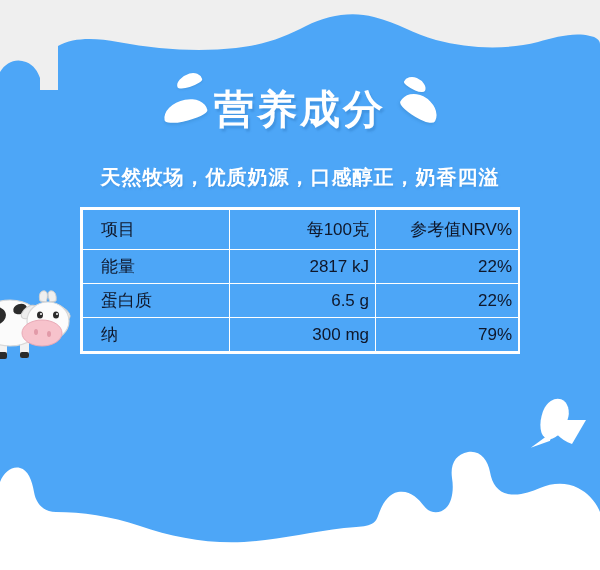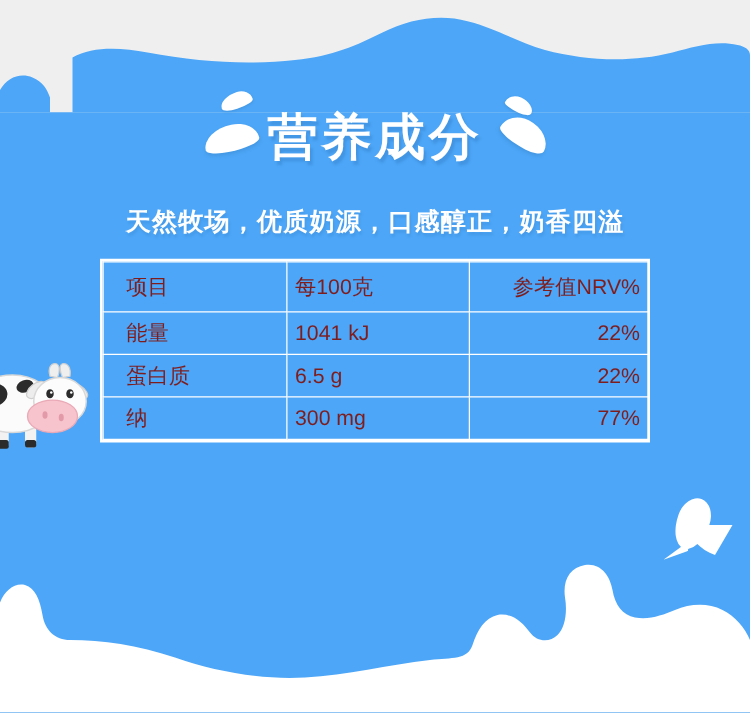--- a/index.html
+++ b/index.html
@@ -116,34 +116,34 @@
     border: 2px solid #ffffff;
     box-sizing: border-box;
   }
   table.nutrition {
     width: 100%;
     border-collapse: collapse;
     table-layout: fixed;
   }
   table.nutrition td {
     height: 34px;
-    color: #7f1d1d;
+    color: #0f172a;
     font-size: 17px;
     border: 1px solid #ffffff;
     padding: 0 6px;
     box-sizing: border-box;
   }
   table.nutrition tr td:nth-child(1) {
     width: 147px;
     text-align: left;
     padding-left: 18px;
   }
   table.nutrition tr td:nth-child(2) {
     width: 146px;
-    text-align: left;
+    text-align: right;
   }
   table.nutrition tr td:nth-child(3) {
     width: 143px;
     text-align: right;
   }
   table.nutrition tr.head td {
     font-size: 17px;
     height: 40px;
   }
 
@@ -183,32 +183,32 @@
   <div class="table-wrap">
     <table class="nutrition">
       <tbody>
         <tr class="head">
           <td>项目</td>
           <td>每100克</td>
           <td>参考值NRV%</td>
         </tr>
         <tr>
           <td>能量</td>
-          <td>1041 kJ</td>
+          <td>2817 kJ</td>
           <td>22%</td>
         </tr>
         <tr>
           <td>蛋白质</td>
           <td>6.5 g</td>
           <td>22%</td>
         </tr>
         <tr>
           <td>纳</td>
           <td>300 mg</td>
-          <td>77%</td>
+          <td>79%</td>
         </tr>
       </tbody>
     </table>
   </div>
 
   <div class="cow">
     <svg viewBox="0 0 86 90">
 
       <rect x="12" y="62" width="9" height="20" rx="3" fill="#f2f2f2"></rect>
       <rect x="12" y="76" width="9" height="7" rx="2" fill="#2b2b2b"></rect>

